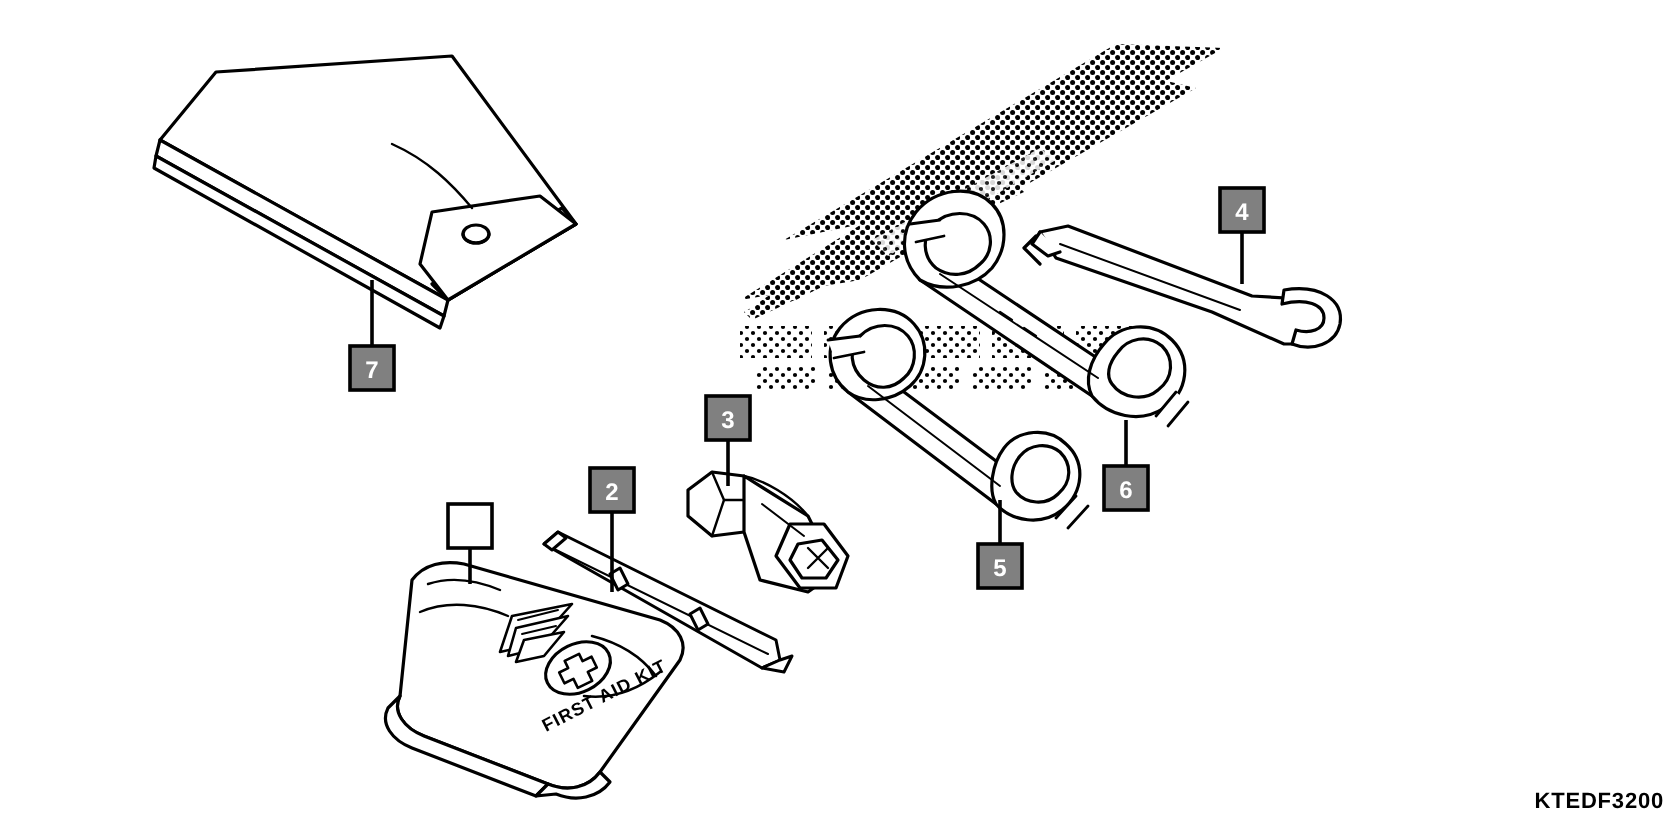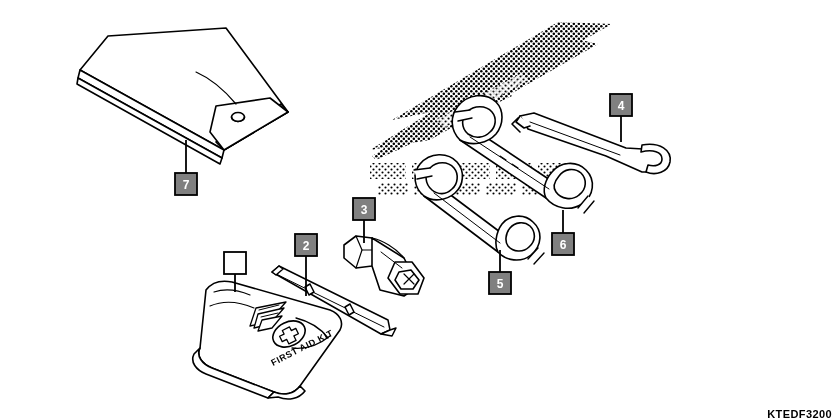--- a/index.html
+++ b/index.html
@@ -18,21 +18,21 @@
     overflow: hidden;
   }
   #diagram-svg {
     position: absolute;
     left: 0;
     top: 0;
   }
   .part-code {
     position: absolute;
     right: 8px;
-    bottom: 0;
+    bottom: 13px;
     font-family: "Liberation Sans", sans-serif;
     font-size: 11px;
     font-weight: bold;
     letter-spacing: 0.4px;
     color: #000000;
     white-space: nowrap;
     margin-left: 36px;
   }
   .callout-label {
     font-family: "Liberation Sans", sans-serif;

